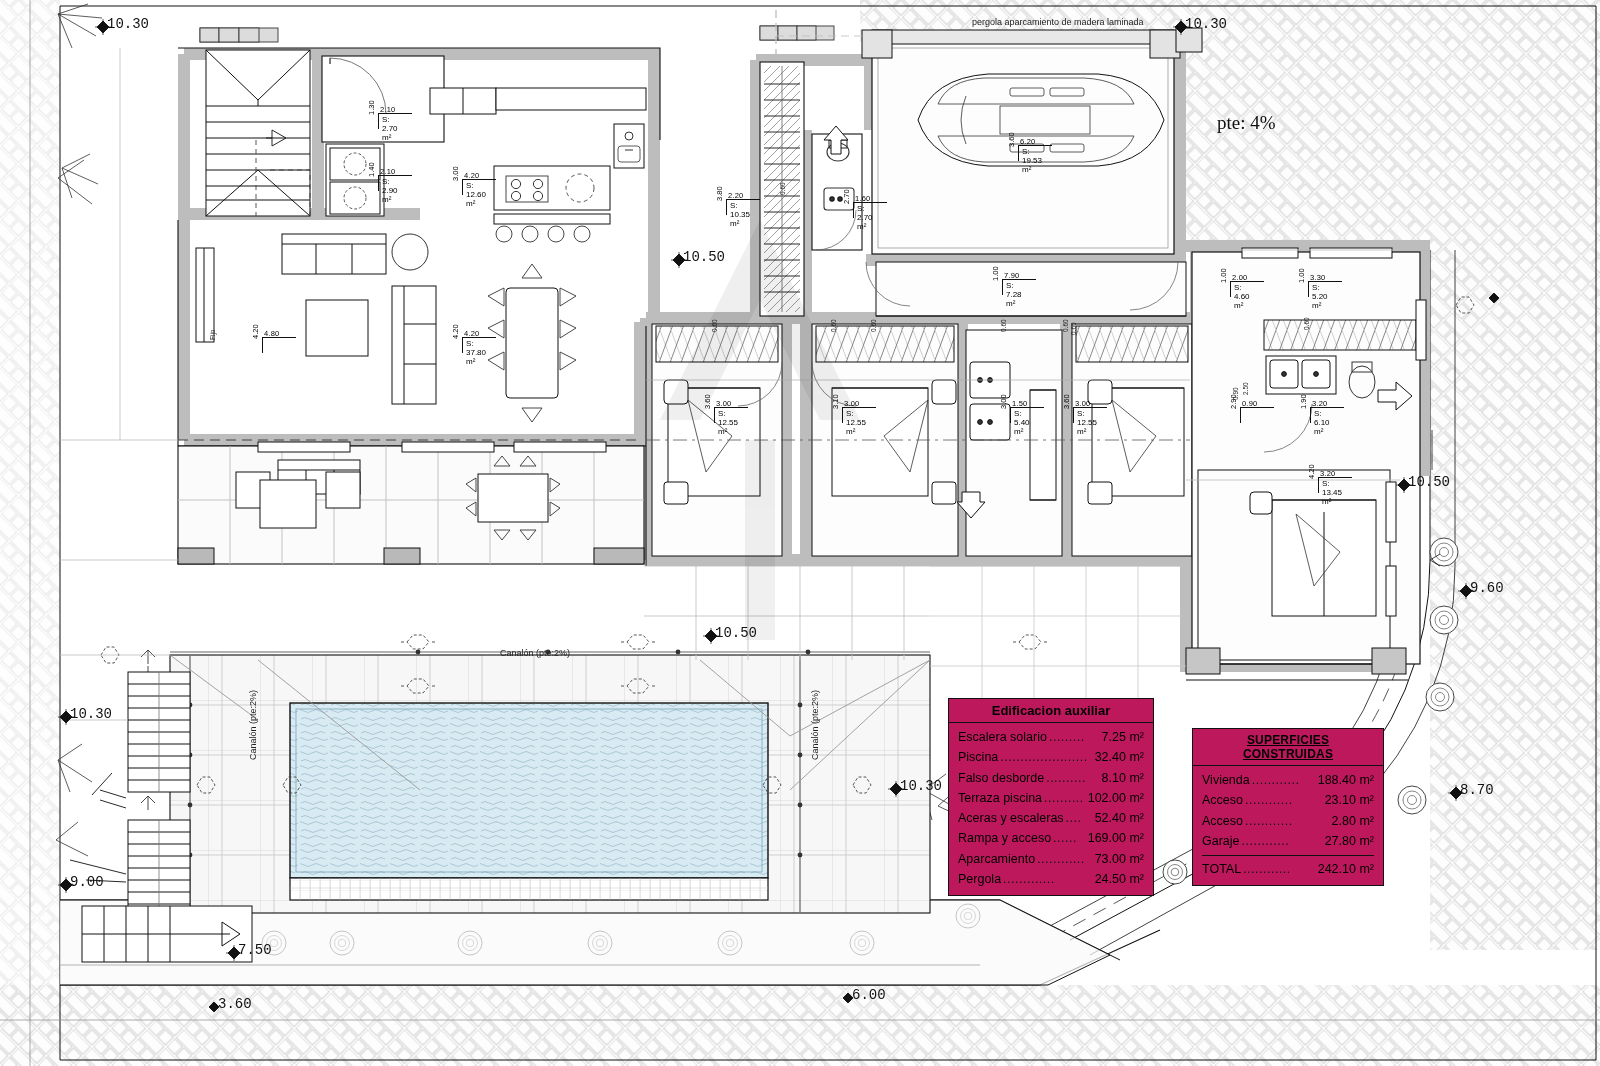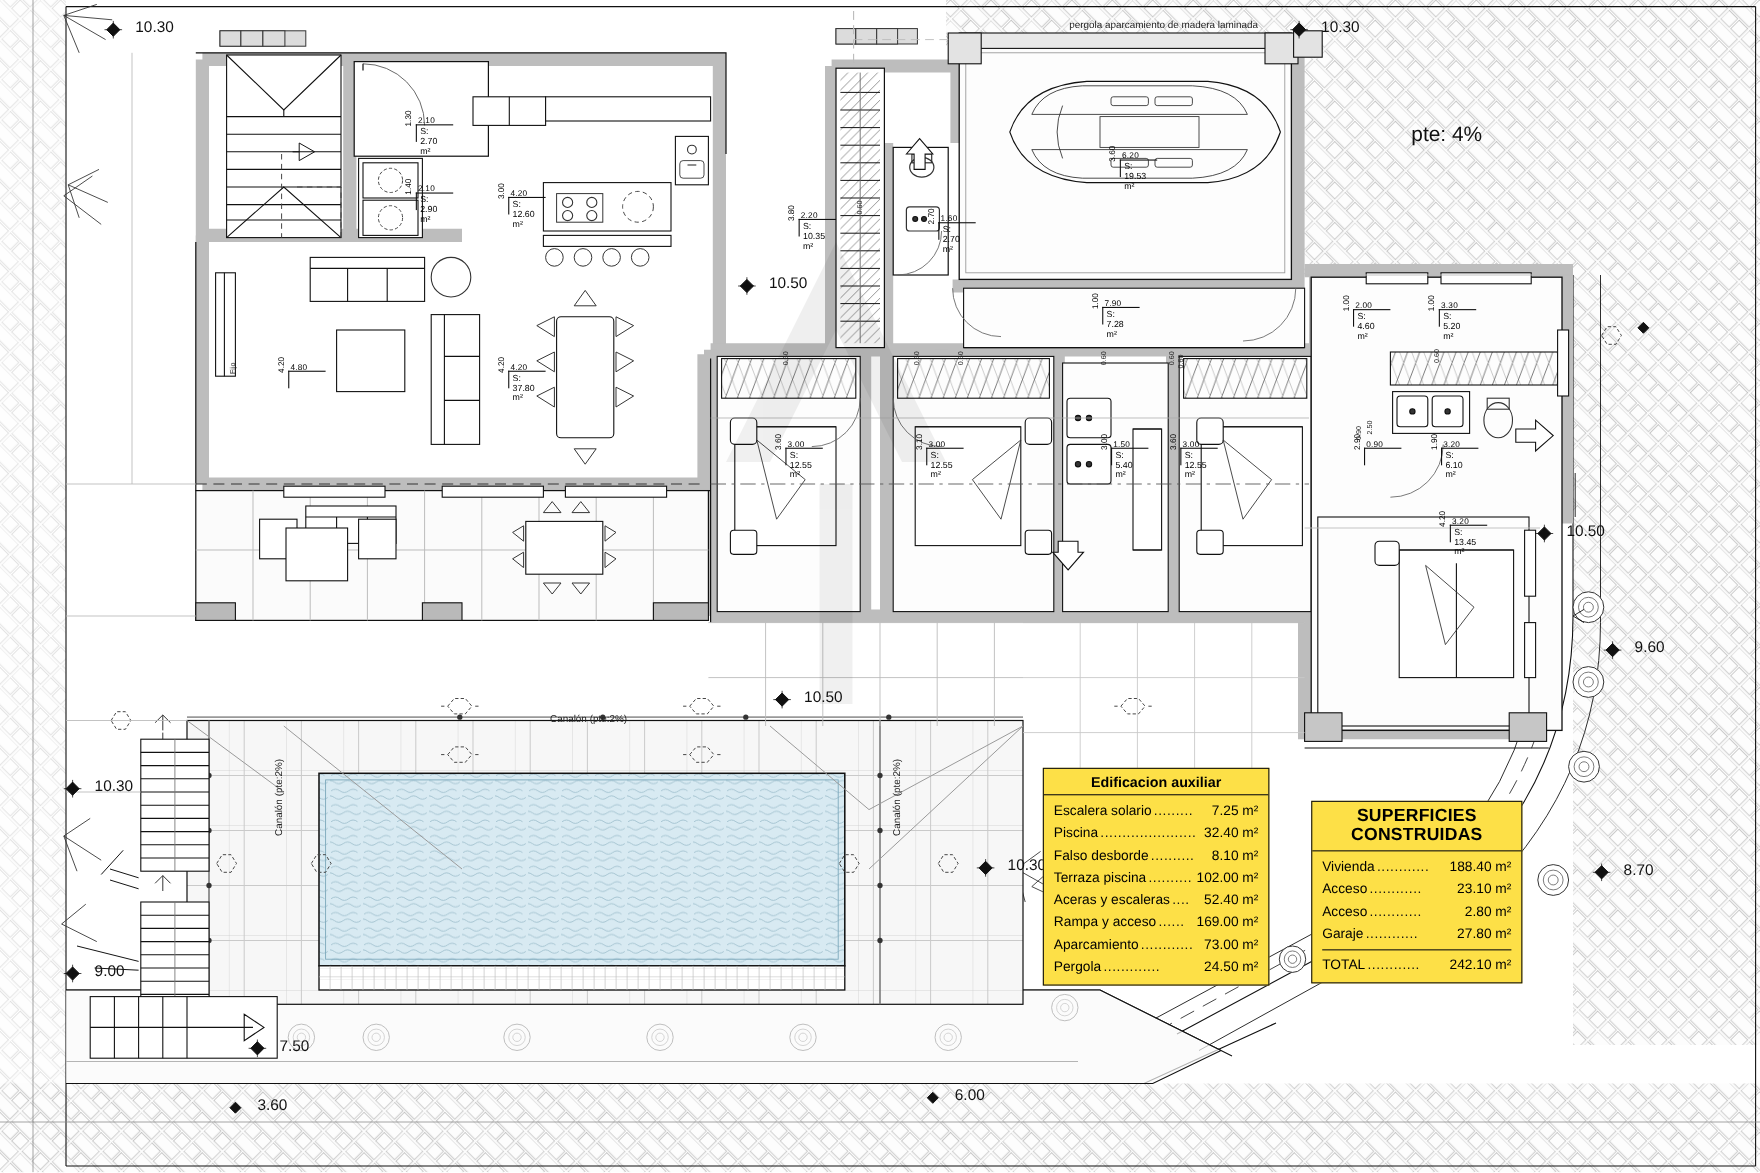--- a/index.html
+++ b/index.html
@@ -10,32 +10,32 @@
   
   .dim{position:absolute;}
   .dim .w{position:absolute;left:12px;top:-1px;font-size:7.5px;letter-spacing:.2px;}
   .dim .h{position:absolute;left:-1px;top:9px;font-size:7.5px;transform:rotate(-90deg);transform-origin:left top;}
   .dim .s{position:absolute;left:14px;top:9px;font-size:8px;}
   .dim .bar{position:absolute;left:10px;top:7px;width:34px;height:1px;background:#111;}
   .dim .vbar{position:absolute;left:10px;top:7px;width:1px;height:16px;background:#111;}
 
   
   .elev{position:absolute;font-size:14px;color:#111;}
-  .elev .tx{position:absolute;left:16px;top:0;}
+  .elev .tx{position:absolute;left:0;top:0;font-family:Liberation Mono, monospace;}
 
   
-  .legend{position:absolute;background:#fde047;border:1.4px solid #111;box-sizing:border-box;}
+  .legend{position:absolute;background:#be185d;border:1.4px solid #111;box-sizing:border-box;}
   .legend .hd{text-align:center;font-weight:bold;padding:4px 8px 4px;border-bottom:1.4px solid #111;font-size:13px;}
   .legend .body{padding:4px 9px 6px;}
   .legend .row{display:flex;align-items:center;font-size:12.5px;line-height:1.62;}
   .legend .row .n{white-space:nowrap;}
   .legend .row .d{flex:1;overflow:hidden;white-space:nowrap;color:#111;letter-spacing:.5px;padding:0 2px;}
   .legend .row .v{white-space:nowrap;text-align:right;}
   .legend .sep{border-top:1.2px solid #111;margin:4px 0 3px;}
-  .legend2 .hd{font-size:16px;letter-spacing:.2px;}
+  .legend2 .hd{font-size:12px;letter-spacing:.2px;text-decoration:underline;}
 
   .note{position:absolute;font-size:9px;color:#222;}
   .note.v{transform:rotate(-90deg);transform-origin:left top;}
   .pte{position:absolute;font-size:19px;color:#111;}
   .tiny{position:absolute;font-size:6.5px;color:#222;}
   .tiny.v{transform:rotate(-90deg);transform-origin:left top;}
 </style>
 </head>
 <body>
 
@@ -892,21 +892,21 @@
       </div>
       <div class="elev" style="left: 218px; top: 996px;">
         <span class="tx">3.60</span>
       </div>
       <div class="elev" style="left: 852px; top: 987px;">
         <span class="tx">6.00</span>
       </div>
     </div>
 
 <div class="note" style="left:972px;top:17px;">pergola aparcamiento de madera laminada</div>
-<div class="pte" style="left:1283px;top:112px;">pte: 4%</div>
+<div class="pte" style="left:1217px;top:112px;font-family:Liberation Serif, serif;">pte: 4%</div>
 <div class="note" style="left:500px;top:648px;">Canalón (pte:2%)</div>
 <div class="note v" style="left:248px;top:760px;">Canalón (pte:2%)</div>
 <div class="note v" style="left:810px;top:760px;">Canalón (pte:2%)</div>
 
 <div class="legend" style="left:948px;top:698px;width:206px;">
   <div class="hd">Edificacion auxiliar</div>
   <div class="body" id="legend-aux-body">
         <div class="row">
           <span class="n">Escalera solario</span>
           <span class="d">.........</span>

